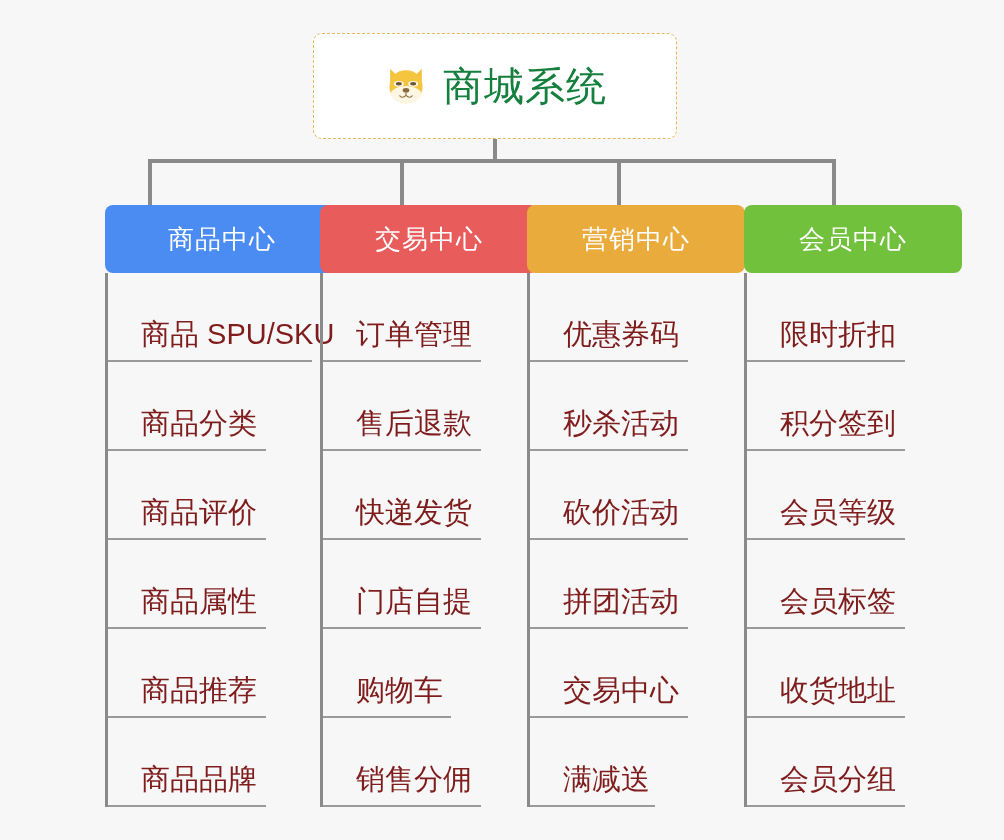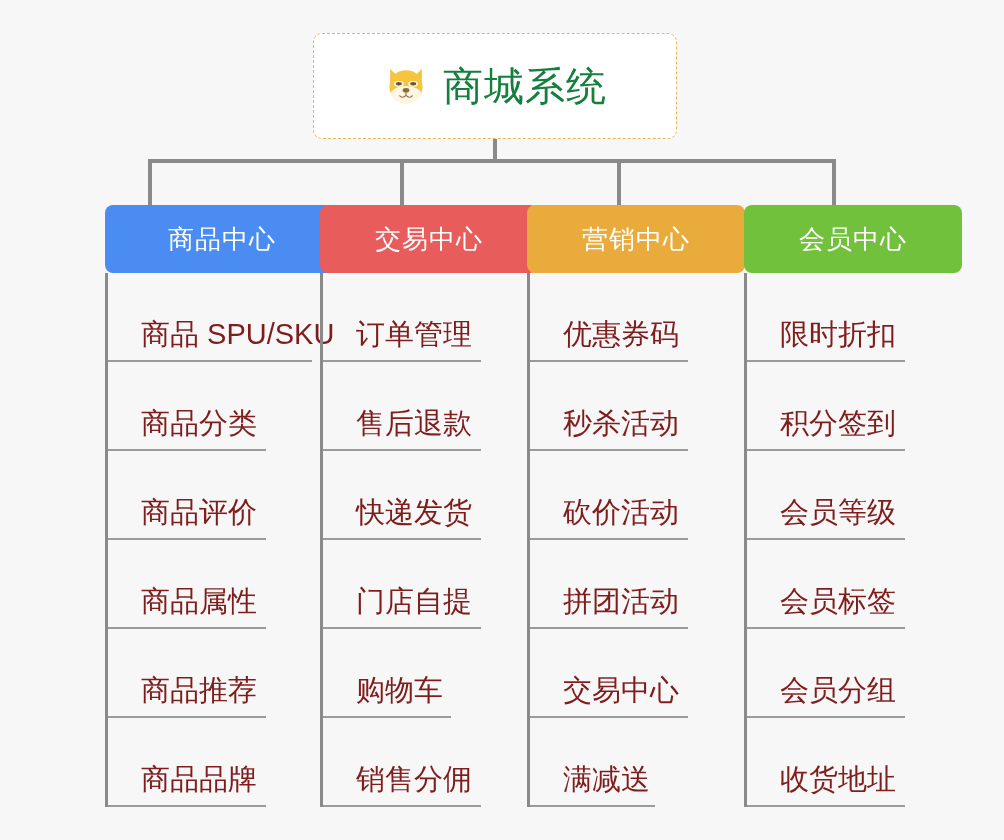--- a/index.html
+++ b/index.html
@@ -295,23 +295,23 @@
       </div>
       <div class="leaf-item">
         <span class="leaf-label">会员等级</span>
         <span class="leaf-underline"></span>
       </div>
       <div class="leaf-item">
         <span class="leaf-label">会员标签</span>
         <span class="leaf-underline"></span>
       </div>
       <div class="leaf-item">
+        <span class="leaf-label">收货地址</span>
+        <span class="leaf-underline"></span>
+      </div>
+      <div class="leaf-item">
         <span class="leaf-label">会员分组</span>
         <span class="leaf-underline"></span>
       </div>
-      <div class="leaf-item">
-        <span class="leaf-label">收货地址</span>
-        <span class="leaf-underline"></span>
-      </div>
     </div>
   </div>
 
 </div>
 
 </body></html>

